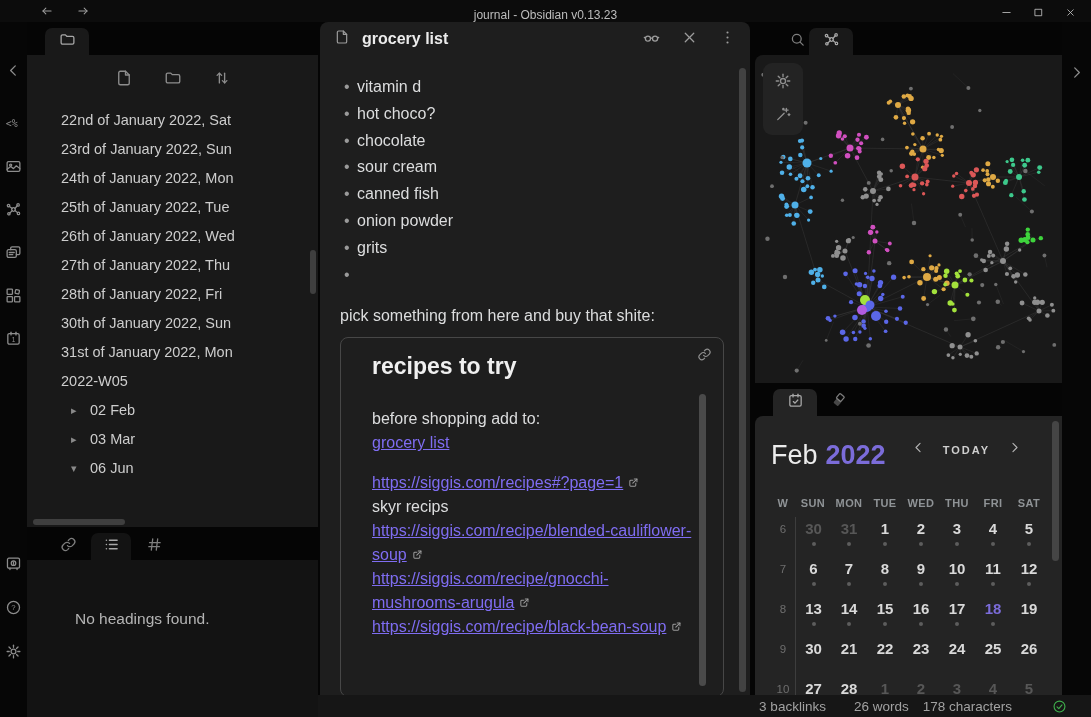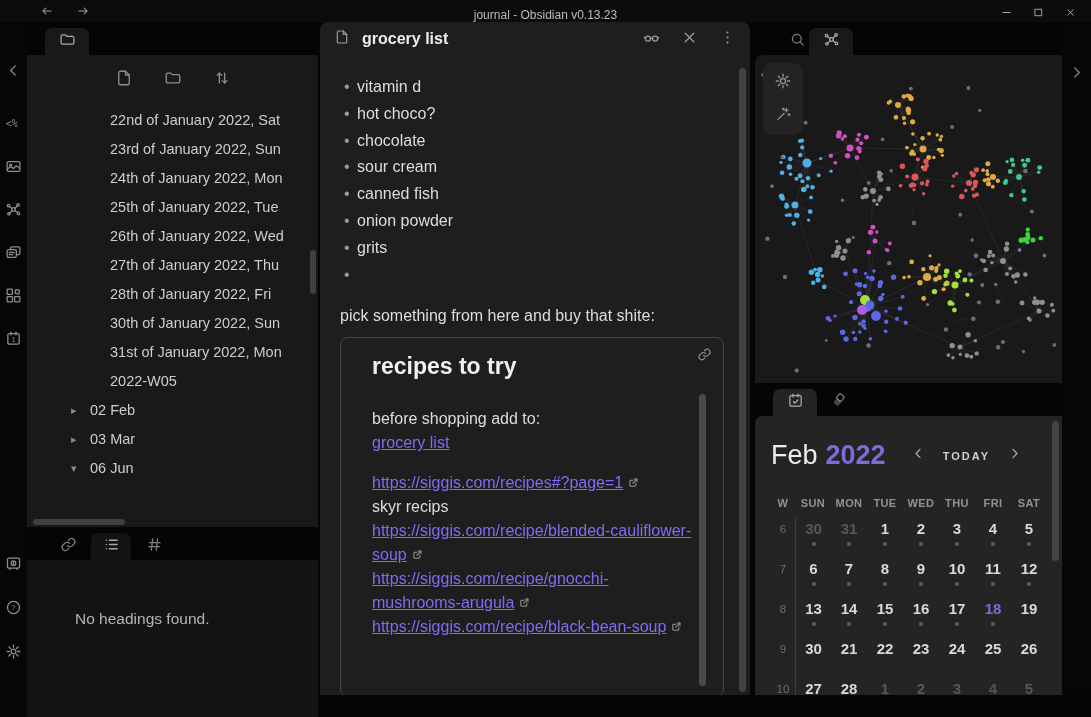--- a/index.html
+++ b/index.html
@@ -36,21 +36,21 @@
 
   
   .sidebar-left{position:absolute;top:0;left:27px;width:291px;bottom:0}
   .file-pane{position:absolute;top:22px;left:0;right:0;height:505px}
   .file-tab{left:18px;width:44px;background:#191919}
   .file-body{position:absolute;top:33px;left:0;right:0;bottom:0;background:#191919;overflow:hidden}
   .explorer-actions{display:flex;justify-content:center;gap:25px;padding-top:13px;color:#9a9a9a}
   .explorer-actions .ricon{margin:0}
   .explorer-actions svg{width:18px;height:18px}
   .file-list{margin-top:14px;font-size:14.5px;color:#cdcdcd}
-  .file-item{height:29px;line-height:29px;padding-left:83px;white-space:nowrap;cursor:pointer}
+  .file-item{height:29px;line-height:29px;padding-left:34px;white-space:nowrap;cursor:pointer}
   .folder-item{height:29px;line-height:29px;padding-left:63px;white-space:nowrap;cursor:pointer;position:relative}
   .tri{position:absolute;left:44px;top:0;color:#8a8a8a;font-size:11px}
   .vscroll{position:absolute;border-radius:4px;background:#3f3f3f}
   .file-vscroll{right:2px;top:228px;width:6px;height:44px}
   .file-hscroll{position:absolute;left:6px;bottom:2px;height:6px;width:92px;border-radius:4px;background:#3f3f3f}
 
   .outline-pane{position:absolute;top:527px;left:0;right:0;bottom:0}
   .ol-tab-link{left:22px;width:38px}
   .ol-tab-list{left:64px;width:40px;background:#131313}
   .ol-tab-hash{left:108px;width:38px}
@@ -90,21 +90,21 @@
   .graph-body{position:absolute;top:33px;left:0;right:0;bottom:0;background:#191919;border-radius:8px 0 0 0;overflow:hidden}
   .graph-controls{position:absolute;top:8px;left:8px;width:40px;background:#232323;border-radius:9px;z-index:2;padding:3px 0}
   .gcbtn{width:40px;height:33px;display:flex;align-items:center;justify-content:center;color:#909090;cursor:pointer}
   .gcbtn svg{width:18px;height:18px}
   .graph-svg{position:absolute;top:0;left:0}
 
   .calendar-pane{position:absolute;top:383px;left:0;right:0;bottom:0}
   .cal-tab-cal{left:18px;width:44px;background:#242424}
   .cal-tab-stk{left:66px;width:36px}
   .cal-body{position:absolute;top:33px;left:0;right:0;bottom:0;background:#242424;border-radius:8px 0 0 0;overflow:hidden;padding:24px 0 0 16px}
-  .cal-header{display:flex;align-items:center}
+  .cal-header{display:flex;align-items:flex-start}
   .cal-month{font-size:27px;color:#ececec}
   .cal-year{font-size:27px;font-weight:bold;color:var(--accent-deep);margin-left:8px}
   .cal-nav{margin-left:auto;margin-right:40px;display:flex;align-items:center;gap:17px}
   .cal-nav .cnbtn{color:#b5b5b5;cursor:pointer;display:flex;align-items:center}
   .cal-nav svg{width:15px;height:15px}
   .cal-today{font-size:11px;font-weight:bold;letter-spacing:2px;color:#cfcfcf;cursor:pointer}
   .cal-weekdays{display:grid;grid-template-columns:24px repeat(7,36px);margin-top:26px}
   .cal-weekdays span{text-align:center;font-size:11px;font-weight:bold;color:#8f9396;letter-spacing:.4px}
   .cal-grid{display:grid;grid-template-columns:24px repeat(7,36px);margin-top:8px}
   .wknum{height:40px;text-align:center;font-size:11.5px;color:#6e6e6e;padding-top:6px}
@@ -1305,14 +1305,25 @@
   </div>
 
   <div class="ribbon ribbon-right">
     <div class="ricon">
         <span><svg viewBox="0 0 24 24" fill="none" stroke="currentColor" stroke-width="1.8" stroke-linecap="round" stroke-linejoin="round">
             <polyline points="9.5 5.5 16 12 9.5 18.5"></polyline>
           </svg></span>
       </div>
   </div>
 
+  <div class="statusbar">
+    <span class="sb-item sb-backlinks">3 backlinks</span>
+    <span class="sb-item">26 words</span>
+    <span class="sb-item">178 characters</span>
+    <span class="sb-check">
+        <svg viewBox="0 0 24 24" fill="none" stroke="currentColor" stroke-width="1.8" stroke-linecap="round" stroke-linejoin="round">
+          <circle cx="12" cy="12" r="8.7"></circle>
+          <polyline points="8 12.6 10.9 15.4 16 9.4"></polyline>
+        </svg>
+      </span>
+  </div>
 
 </div>
 
 </body></html>

